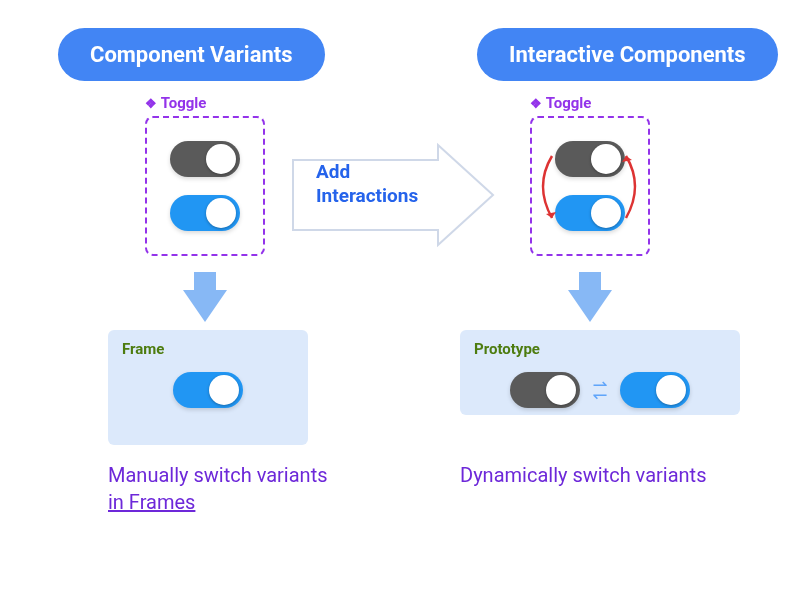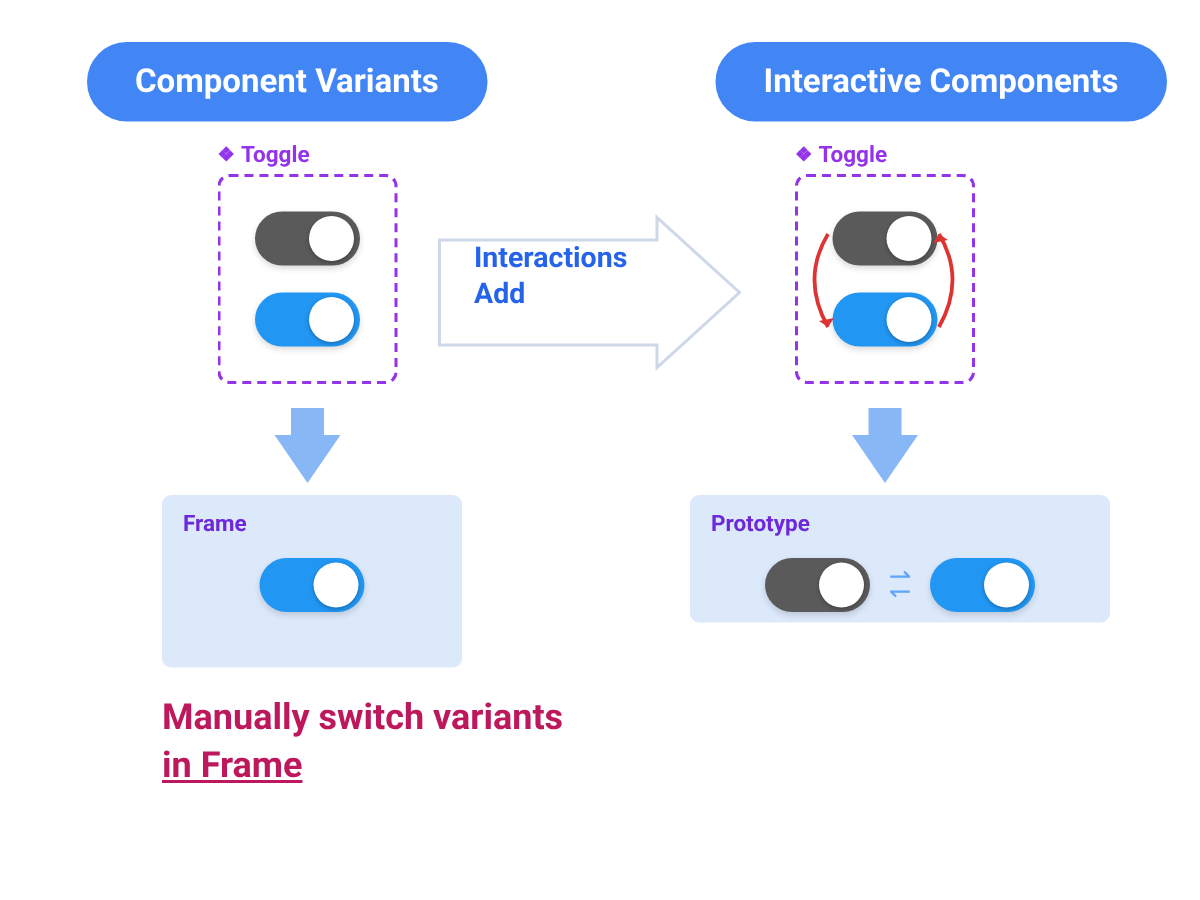--- a/index.html
+++ b/index.html
@@ -18,24 +18,24 @@
 .toggle .knob{width:30px;height:30px;background:#fff;border-radius:50%;position:absolute;top:3px;box-shadow:0 1px 3px rgba(0,0,0,.3)}
 .toggle.off .knob{right:4px}
 .toggle.on .knob{right:4px}
 .arrow-down{position:absolute;width:0;height:0;border-left:22px solid transparent;border-right:22px solid transparent;border-top:32px solid #87b8f5}
 .arrow-down::before{content:'';position:absolute;top:-50px;left:-11px;width:22px;height:20px;background:#87b8f5}
 .ad-left{left:183px;top:290px}
 .ad-right{left:568px;top:290px}
 .result-box{position:absolute;background:#dce9fb;border-radius:6px;padding:10px 14px 18px}
 .rb-left{left:108px;top:330px;width:200px;height:115px}
 .rb-right{left:460px;top:330px;width:280px;height:85px}
-.result-label{color:#6d28d9;font-weight:700;font-size:15px;margin-bottom:14px}
+.result-label{color:#4d7c0f;font-weight:700;font-size:15px;margin-bottom:14px}
 .result-content{display:flex;align-items:center;justify-content:center;gap:12px}
 .swap-arrows{display:flex;flex-direction:column;color:#60a5fa;font-size:18px;line-height:10px}
-.caption{position:absolute;color:#be185d;font-weight:700;font-size:24px;line-height:1.35}
+.caption{position:absolute;color:#6d28d9;font-weight:400;font-size:20px;line-height:1.35}
 .cap-left{left:108px;top:462px}
 .cap-right{left:460px;top:462px}
 .caption u{text-decoration:underline}
 .big-arrow{position:absolute;left:288px;top:140px;width:210px;height:110px}
 .big-arrow svg{width:100%;height:100%}
 .big-arrow-text{position:absolute;left:316px;top:160px;color:#2563eb;font-weight:700;font-size:19px;line-height:1.25}
 .cycle-arrows{position:absolute;left:524px;top:128px;width:132px;height:118px;pointer-events:none}
 </style>
 </head>
 <body>
@@ -76,22 +76,22 @@
   <path d="M 102 90 Q 120 58 102 28" stroke="#d33" stroke-width="2.5" fill="none"></path>
   <path d="M 102 28 l 6 4 l -10 2 z" fill="#d33"></path>
 </svg>
 
 <div class="big-arrow">
   <svg viewBox="0 0 210 110">
     <path d="M 5 20 L 150 20 L 150 5 L 205 55 L 150 105 L 150 90 L 5 90 Z" fill="#fff" stroke="#cfd8e8" stroke-width="2"></path>
   </svg>
 </div>
 <div class="big-arrow-text">
+  <div>Add</div>
   <div>Interactions</div>
-  <div>Add</div>
 </div>
 
 <div class="arrow-down ad-left"></div>
 <div class="arrow-down ad-right"></div>
 
 <div class="result-box rb-left">
   <div class="result-label">Frame</div>
   <div class="result-content">
     <div class="toggle on">
         <div class="knob"></div>
@@ -110,16 +110,17 @@
         <span>↽</span>
     </div>
     <div class="toggle on">
         <div class="knob"></div>
       </div>
   </div>
 </div>
 
 <div class="caption cap-left">
   <div>Manually switch variants</div>
-  <u>in Frame</u>
+  <u>in Frames</u>
 </div>
 <div class="caption cap-right">
+  <div>Dynamically switch variants</div>
 </div>
 
 </body></html>

